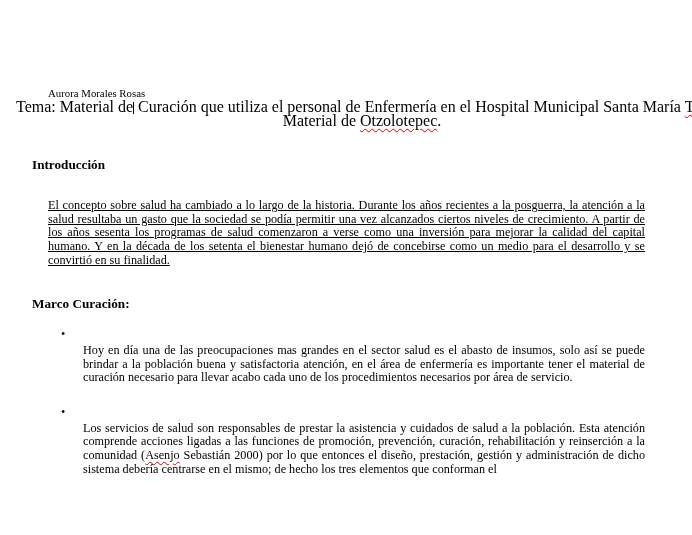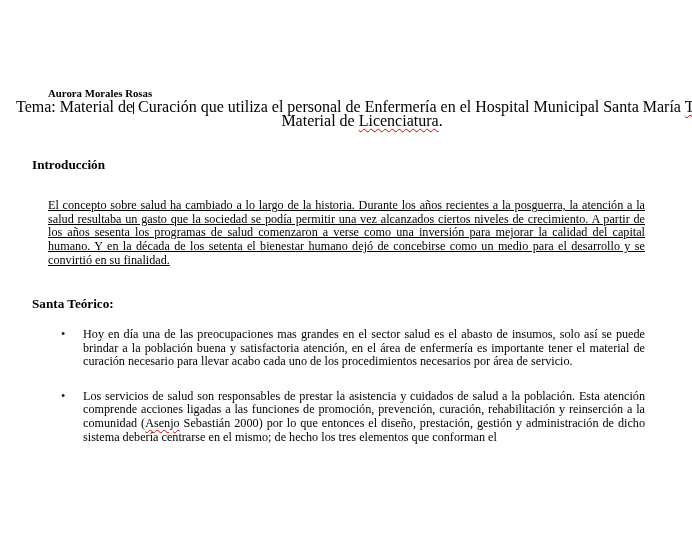--- a/index.html
+++ b/index.html
@@ -16,21 +16,20 @@
     font-family: "Liberation Serif", "DejaVu Serif", serif;
     overflow: hidden;
   }
   .doc-header {
     position: absolute;
     left: 48px;
     top: 65px;
     font-size: 10.8px;
     line-height: 11.5px;
     white-space: pre;
-    font-weight: bold;
   }
   .doc-title {
     position: absolute;
     left: 16px;
     top: 100px;
     width: 692px;
     text-align: center;
     font-size: 16px;
     line-height: 14px;
   }
@@ -87,41 +86,42 @@
   }
   .bullet-marker {
     flex: 0 0 35px;
     padding-left: 13px;
     box-sizing: border-box;
     font-size: 12.2px;
     line-height: 13.6px;
   }
   .bullet-text {
     flex: 1;
+    margin-top: 16px;
   }
 </style>
 </head>
 <body>
 
 <div class="page">
 
   <div class="doc-header">
     <div>Aurora Morales Rosas</div>
   </div>
 
   <div class="doc-title">
     <div class="title-line"><span>Tema: Material de</span><span class="caret"></span><span> Curación que utiliza el personal de Enfermería en el Hospital Municipal Santa María </span><span class="misspelled">Tetitla</span></div>
-    <div class="title-line"><span>Material de </span><span class="misspelled">Licenciatura</span><span>.</span></div>
+    <div class="title-line"><span>Material de </span><span class="misspelled">Otzolotepec</span><span>.</span></div>
   </div>
 
   <div class="heading heading-intro">Introducción</div>
 
   <p class="intro-paragraph body-text">El concepto sobre salud ha cambiado a lo largo de la historia. Durante los años recientes a la posguerra, la atención a la salud resultaba un gasto que la sociedad se podía permitir una vez alcanzados ciertos niveles de crecimiento. A partir de los años sesenta los programas de salud comenzaron a verse como una inversión para mejorar la calidad del capital humano. Y en la década de los setenta el bienestar humano dejó de concebirse como un medio para el desarrollo y se convirtió en su finalidad.</p>
 
-  <div class="heading heading-marco">Santa Teórico:</div>
+  <div class="heading heading-marco">Marco Curación:</div>
 
   <div class="bullet-list">
 
     <div class="bullet-item">
       <div class="bullet-marker">•</div>
       <div class="bullet-text body-text">Hoy en día una de las preocupaciones mas grandes en el sector salud es el abasto de insumos, solo así se puede brindar a la población buena y satisfactoria atención, en el área de enfermería es importante  tener el material de curación necesario para llevar acabo cada uno de los procedimientos necesarios por área de servicio.</div>
     </div>
 
     <div class="bullet-item">
       <div class="bullet-marker">•</div>

